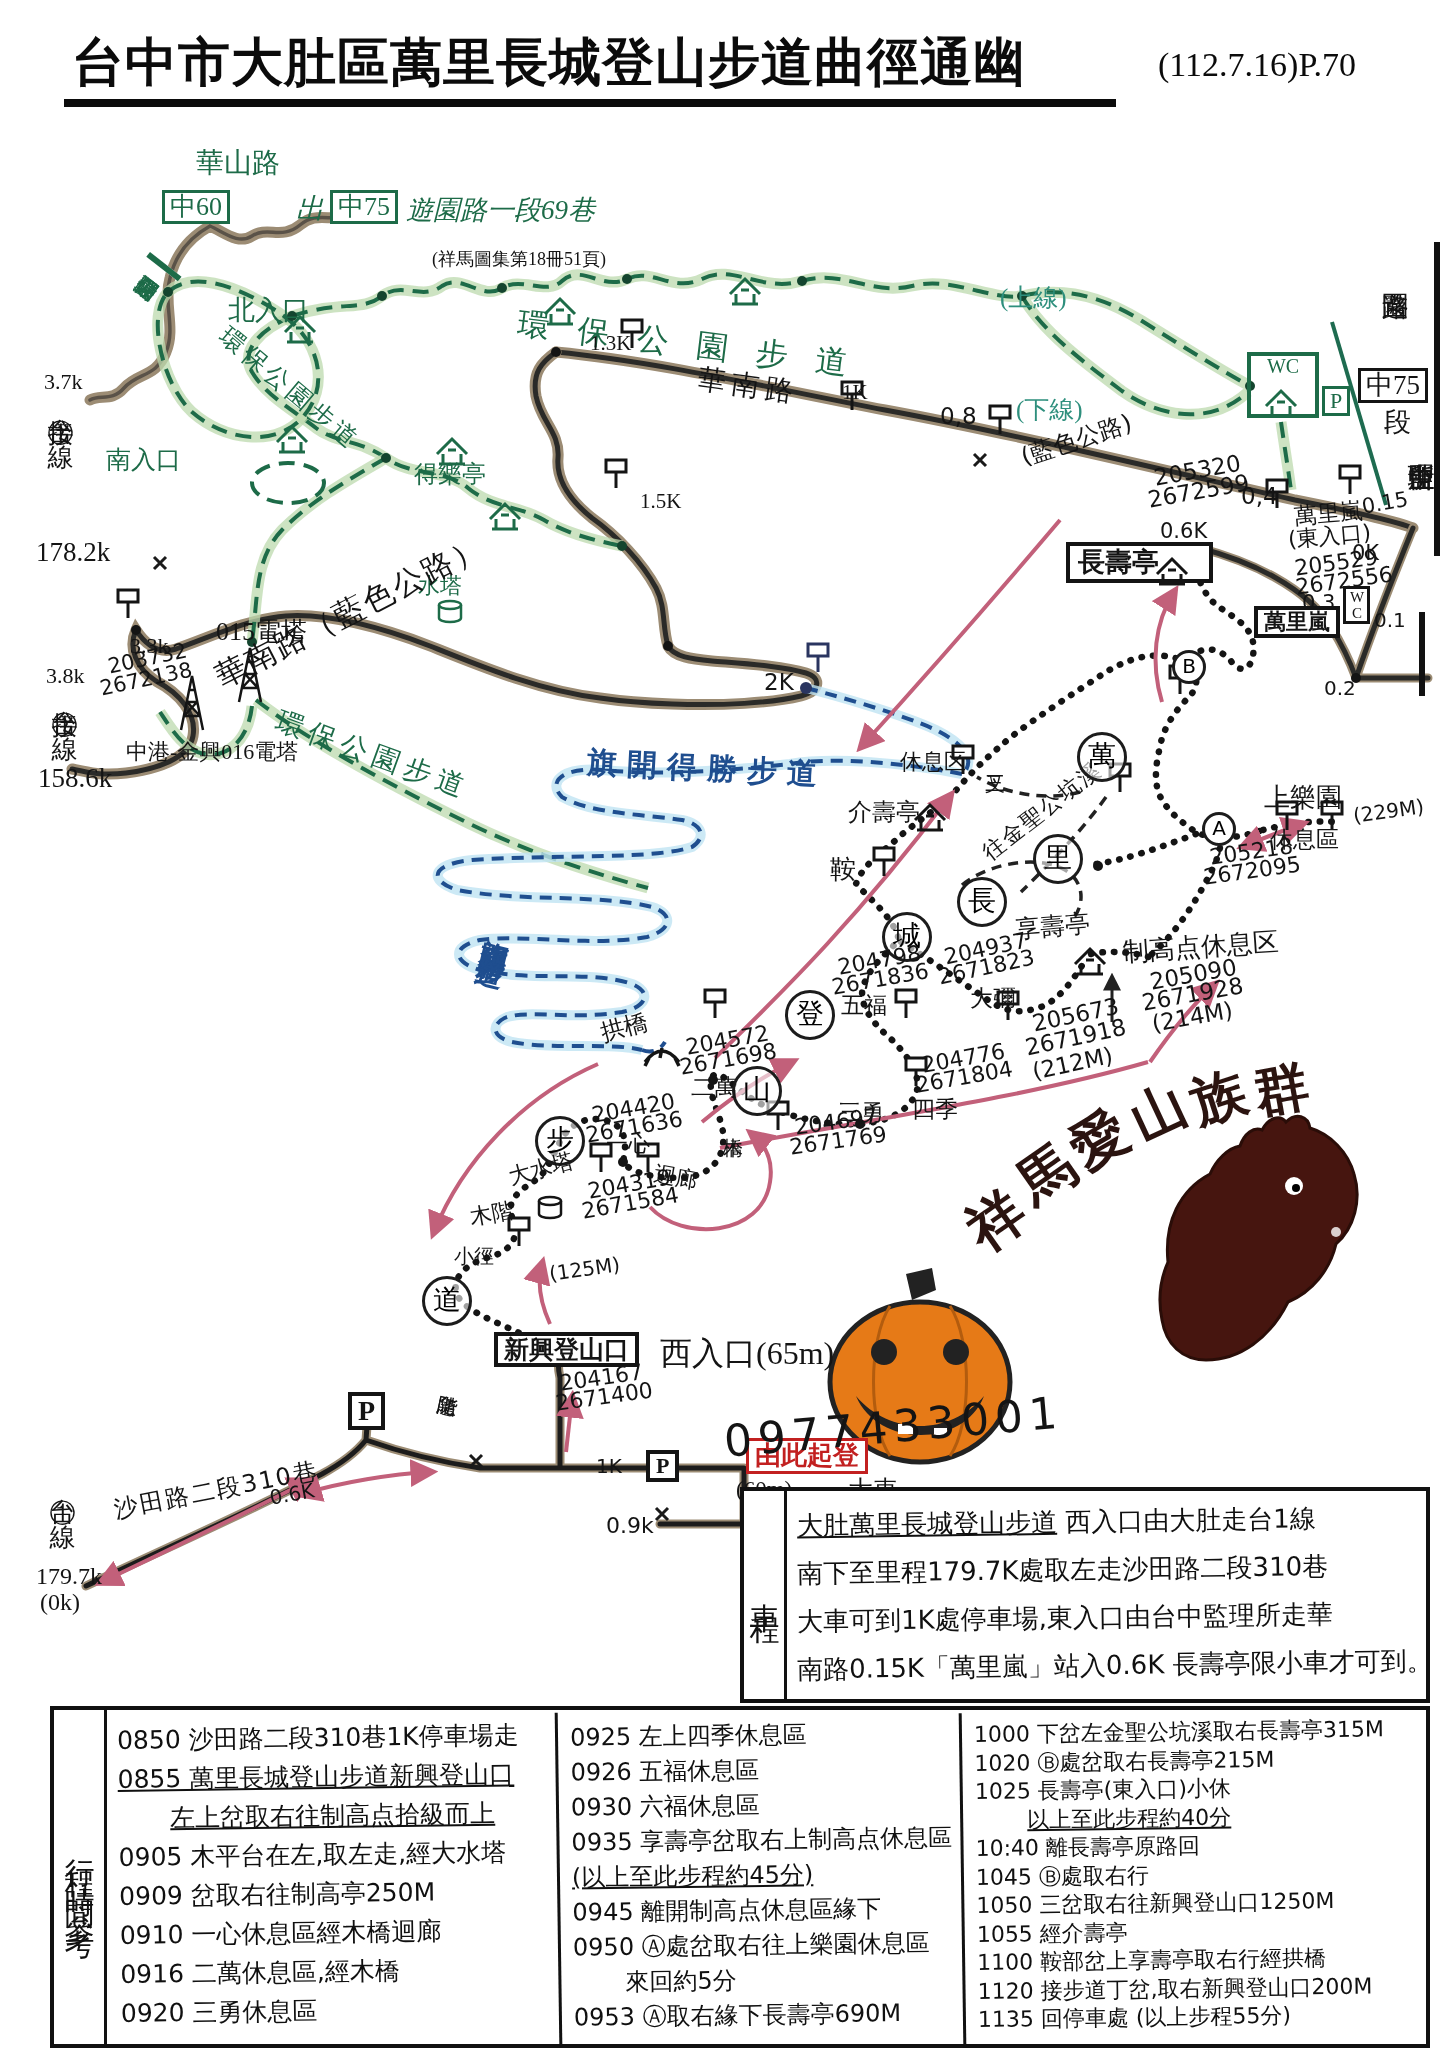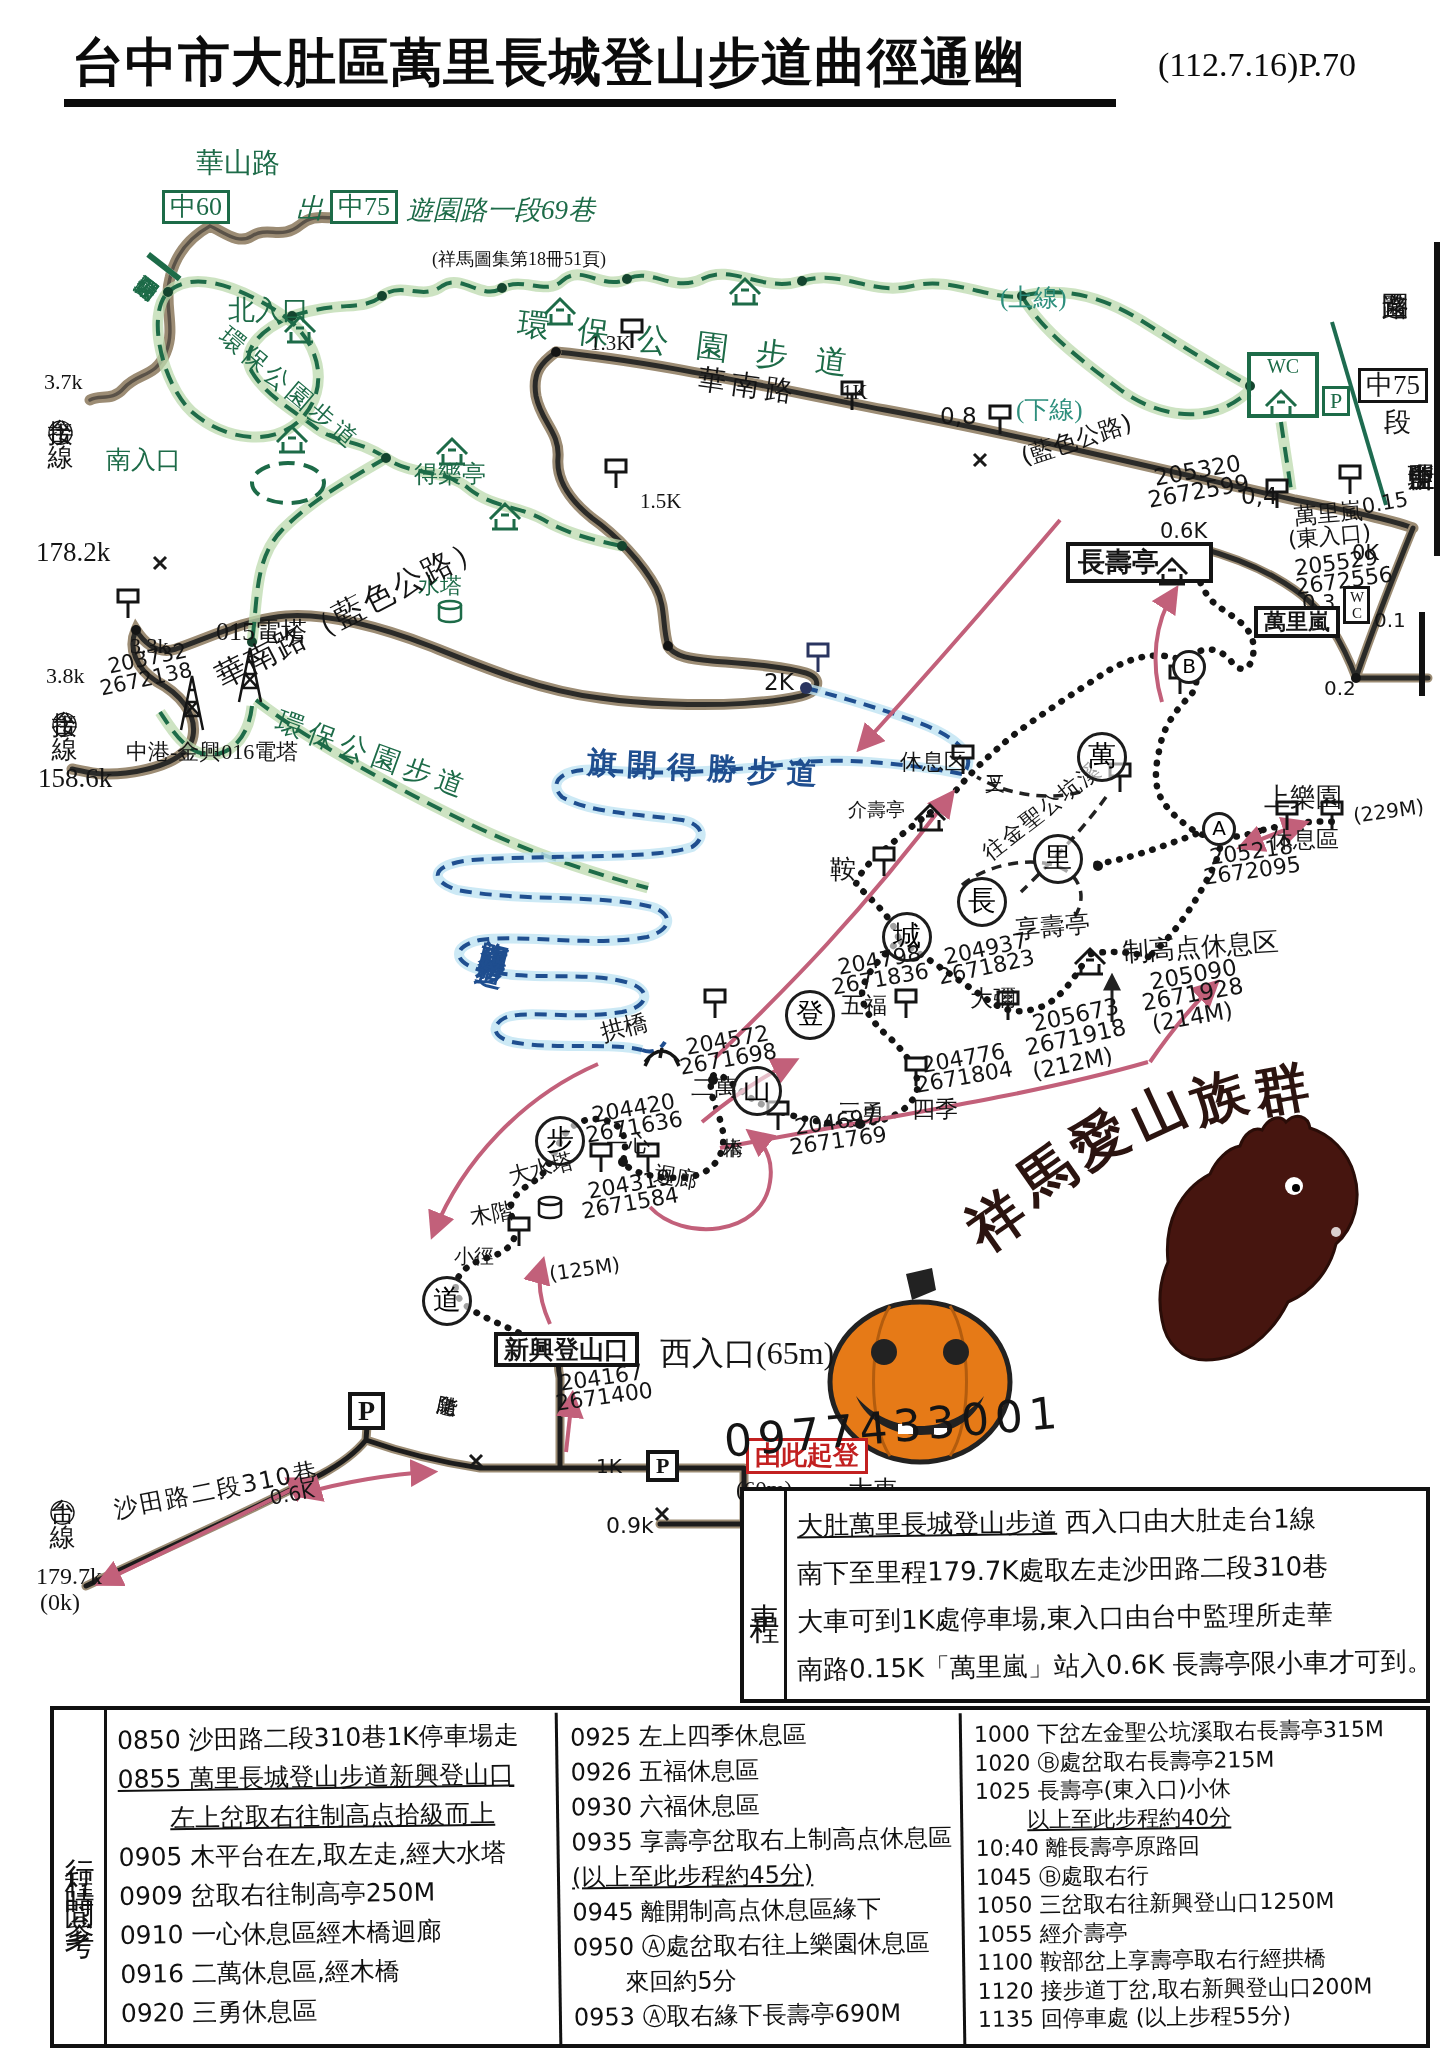--- a/index.html
+++ b/index.html
@@ -329,21 +329,21 @@
       <div class="ml k bxk2" style="left: 1254px; top: 606px; font-size: 22px;">萬里嵐</div>
       <div class="ml cl" style="left: 1172px; top: 650px; font-size: 20px;">B</div>
       <div class="ml cl" style="left: 1202px; top: 812px; font-size: 20px;">A</div>
       <div class="ml k" style="left: 1264px; top: 784px; font-size: 26px;">上樂園</div>
       <div class="ml hw" style="left: 1352px; top: 806px; font-size: 20px; transform: rotate(-8deg);">(229M)</div>
       <div class="ml k" style="left: 1270px; top: 828px; font-size: 23px;">休息區</div>
       <div class="ml hw" style="left: 1208px; top: 846px; font-size: 22px; transform: rotate(-8deg);">205218</div>
       <div class="ml hw" style="left: 1202px; top: 866px; font-size: 22px; transform: rotate(-8deg);">2672095</div>
       <div class="ml k" style="left: 900px; top: 750px; font-size: 22px;">休息区</div>
       <div class="ml k vert" style="left: 984px; top: 760px; font-size: 20px;">三叉</div>
-      <div class="ml k" style="left: 848px; top: 800px; font-size: 19px;">介壽亭</div>
+      <div class="ml k" style="left: 848px; top: 800px; font-size: 24px;">介壽亭</div>
       <div class="ml k" style="left: 830px; top: 856px; font-size: 26px;">鞍</div>
       <div class="ml hw" style="left: 978px; top: 846px; font-size: 22px; transform: rotate(-38deg); letter-spacing: 2px;">往金聖公坑溪</div>
       <div class="ml circ" style="left: 1077px; top: 732px; font-size: 28px;">萬</div>
       <div class="ml circ" style="left: 1033px; top: 834px; font-size: 28px;">里</div>
       <div class="ml circ" style="left: 957px; top: 877px; font-size: 28px;">長</div>
       <div class="ml circ" style="left: 882px; top: 912px; font-size: 28px;">城</div>
       <div class="ml circ" style="left: 785px; top: 990px; font-size: 28px;">登</div>
       <div class="ml circ" style="left: 732px; top: 1066px; font-size: 28px;">山</div>
       <div class="ml circ" style="left: 535px; top: 1116px; font-size: 28px;">步</div>
       <div class="ml circ" style="left: 422px; top: 1276px; font-size: 28px;">道</div>

